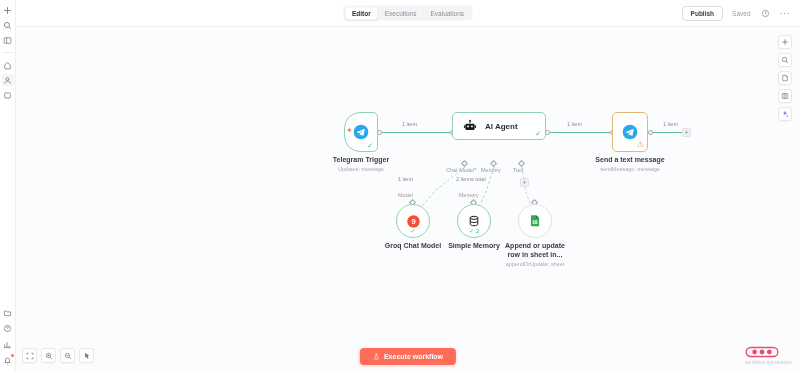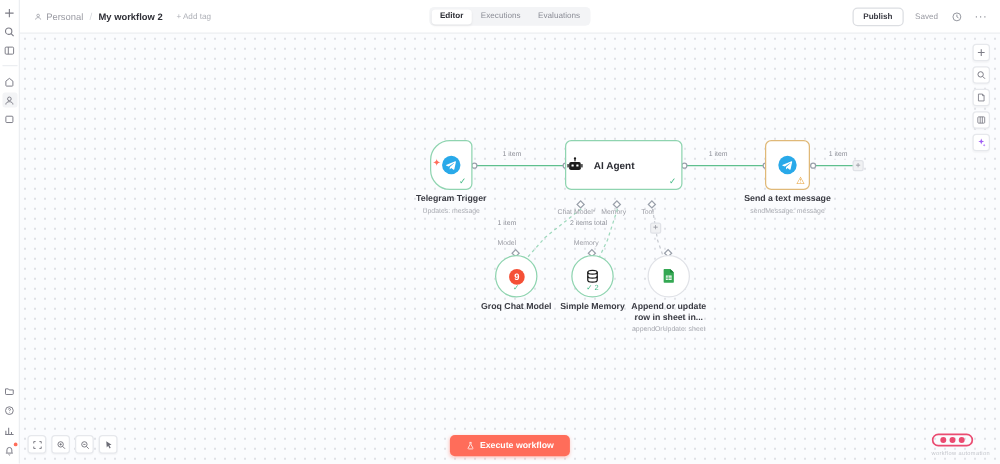--- a/index.html
+++ b/index.html
@@ -216,32 +216,20 @@
             <path d="M4.5 11V7a3.5 3.5 0 0 1 7 0v4"></path>
             <path d="M3 11.5h10"></path>
             <path d="M6.8 13.3a1.4 1.4 0 0 0 2.4 0"></path>
           </svg>
         <span class="reddot"></span>
       </div>
     </div>
   </div>
 
   <div class="topbar">
-    <div class="crumbs">
-      <span class="crumb-home">
-        <svg viewBox="0 0 16 16" fill="none" stroke="currentColor" stroke-width="1.4">
-            <circle cx="8" cy="5.5" r="2.4"></circle>
-            <path d="M3.4 13c0-2.3 2-3.7 4.6-3.7s4.6 1.4 4.6 3.7"></path>
-          </svg>
-        <span>Personal</span>
-      </span>
-      <span class="crumb-sep">/</span>
-      <span class="crumb-cur">My workflow 2</span>
-      <span class="addtag">+ Add tag</span>
-    </div>
 
     <div class="tabs">
       <div class="tab active">Editor</div>
       <div class="tab">Executions</div>
       <div class="tab">Evaluations</div>
     </div>
 
     <div class="topright">
       <div class="btn-publish">Publish</div>
       <div class="saved-txt">Saved</div>
@@ -338,21 +326,21 @@
           <path d="M5.8 11.9l11-4.3c.5-.2 1 .1.8.8l-1.9 8.8c-.1.6-.5.7-1 .4l-2.7-2-1.3 1.3c-.2.2-.3.3-.6.3l.2-2.8 5.1-4.6c.2-.2 0-.3-.3-.1l-6.3 4-2.7-.8c-.6-.2-.6-.6.1-.9z" fill="#fff"></path>
         </svg>
         <span class="ncheck">✓</span>
       </div>
       <div class="nlabel" style="width:80px; margin-left:-23px;">Telegram Trigger</div>
       <div class="nsub" style="width:80px; margin-left:-23px;">Updates: message</div>
     </div>
     <div class="addstar" style="left:330px; top:100px;">✦</div>
 
     <div class="node" style="left:436px; top:85px;">
-      <div class="nbox" style="width:94px; height:40px; display:flex; align-items:center; justify-content:flex-start; gap:8px;">
+      <div class="nbox" style="width:94px; height:28px; display:flex; align-items:center; justify-content:flex-start; padding-left:10px; gap:8px;">
         <svg viewBox="0 0 24 24" style="width:14px;height:14px;flex:none;" fill="#1a1a1a">
           <rect x="4" y="8" width="16" height="11" rx="2.5"></rect>
           <rect x="11.2" y="3" width="1.6" height="4"></rect>
           <circle cx="12" cy="3" r="1.6"></circle>
           <rect x="7.2" y="11.2" width="3" height="3" rx=".6" fill="#fff"></rect>
           <rect x="13.8" y="11.2" width="3" height="3" rx=".6" fill="#fff"></rect>
           <rect x="1.6" y="10.5" width="1.8" height="5" rx=".9"></rect>
           <rect x="20.6" y="10.5" width="1.8" height="5" rx=".9"></rect>
         </svg>
         <span style="font-size:8px; font-weight:bold; color:#2d2e35;">AI Agent</span>

